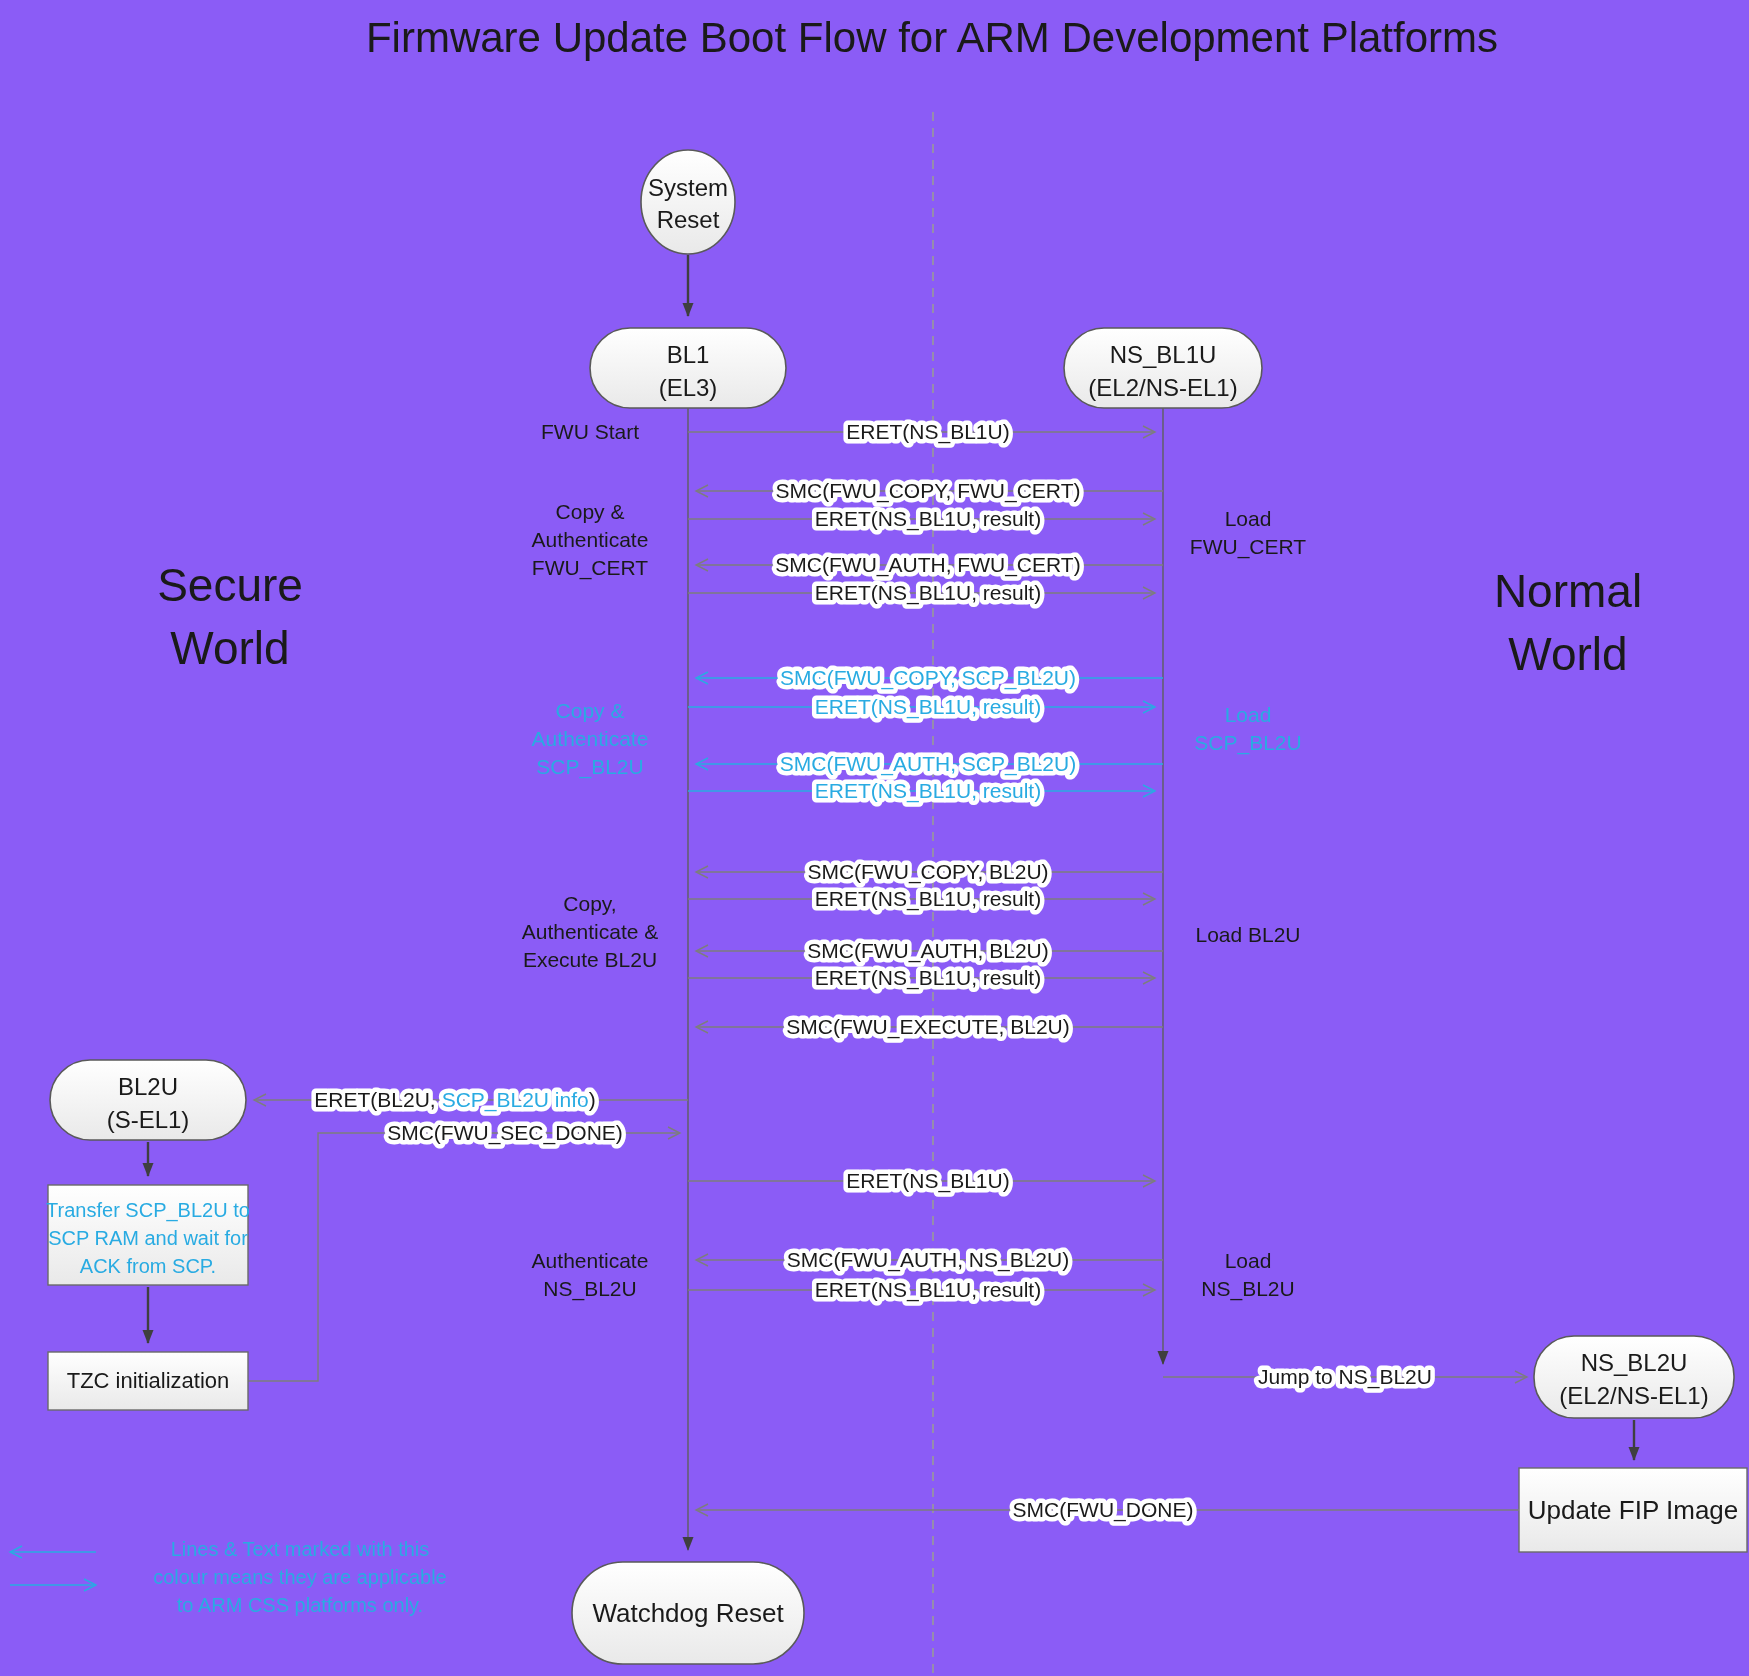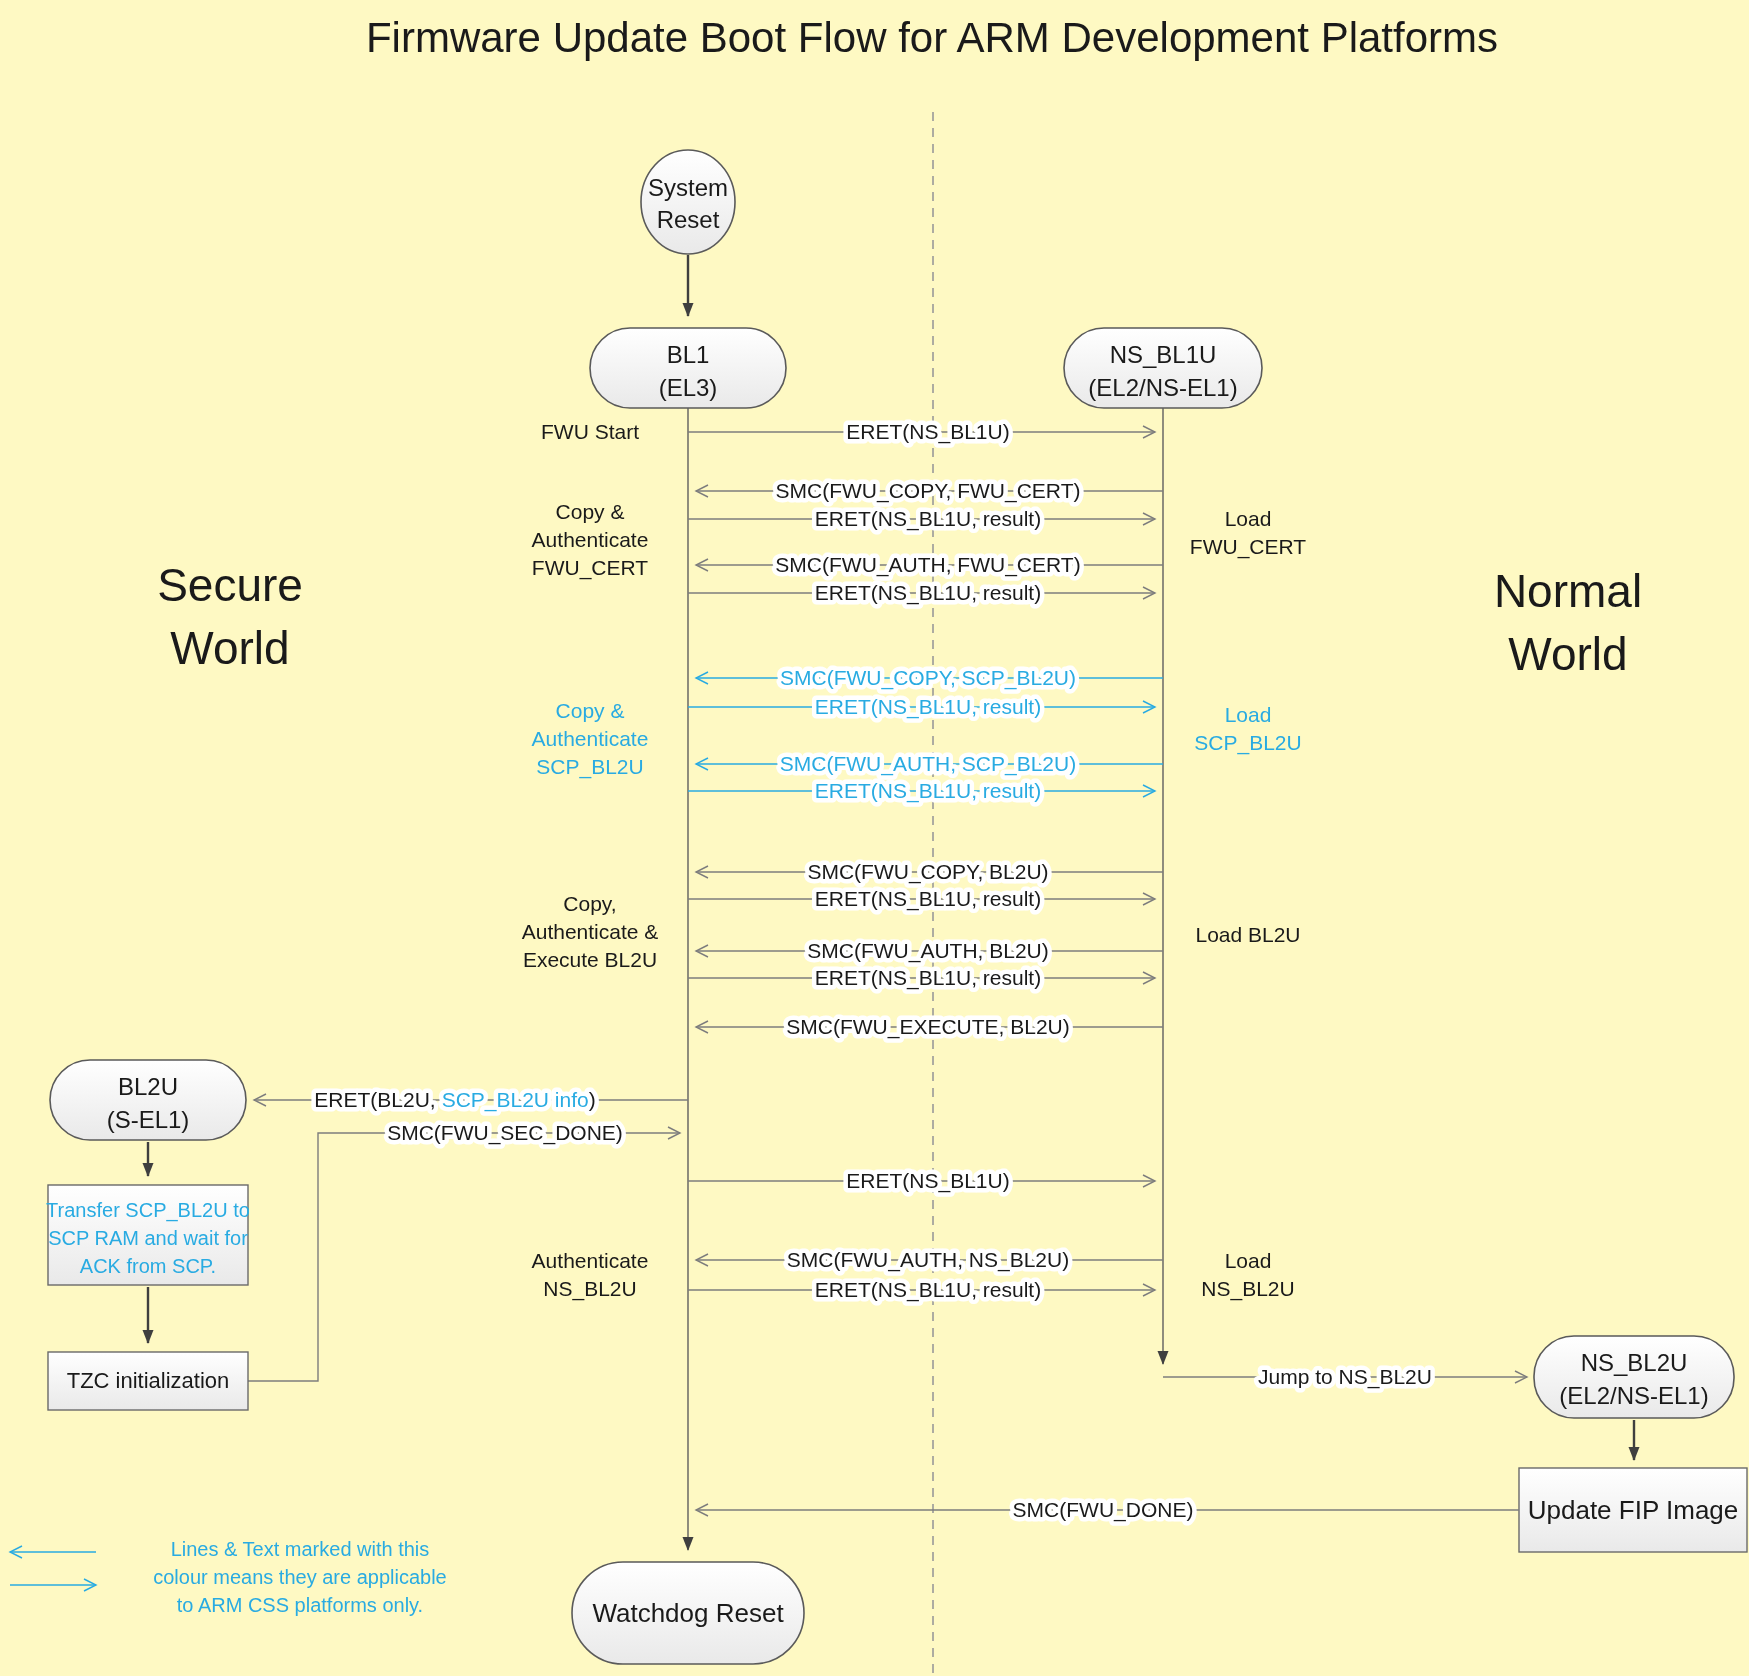--- a/index.html
+++ b/index.html
@@ -1,16 +1,16 @@
 <!DOCTYPE html>
 <html><head>
 <meta charset="utf-8">
 <style>
   html,body { margin:0; padding:0; background:#ffffff; }
-  .stage { position:relative; width:1749px; height:1676px; background:#fef9c3;
+  .stage { position:relative; width:1749px; height:1676px; background:#8b5cf6;
            font-family:"Liberation Sans", sans-serif; }
   svg { display:block; }
   text { font-family:"Liberation Sans", sans-serif; fill:#1a1a1a; }
   .title-t { font-size:42px; }
   .world-t { font-size:46px; }
   .node-t  { font-size:24px; }
   .big-t   { font-size:26px; }
   .msg-t   { font-size:21px; }
   .side-t  { font-size:21px; }
   .small-t { font-size:20px; }

